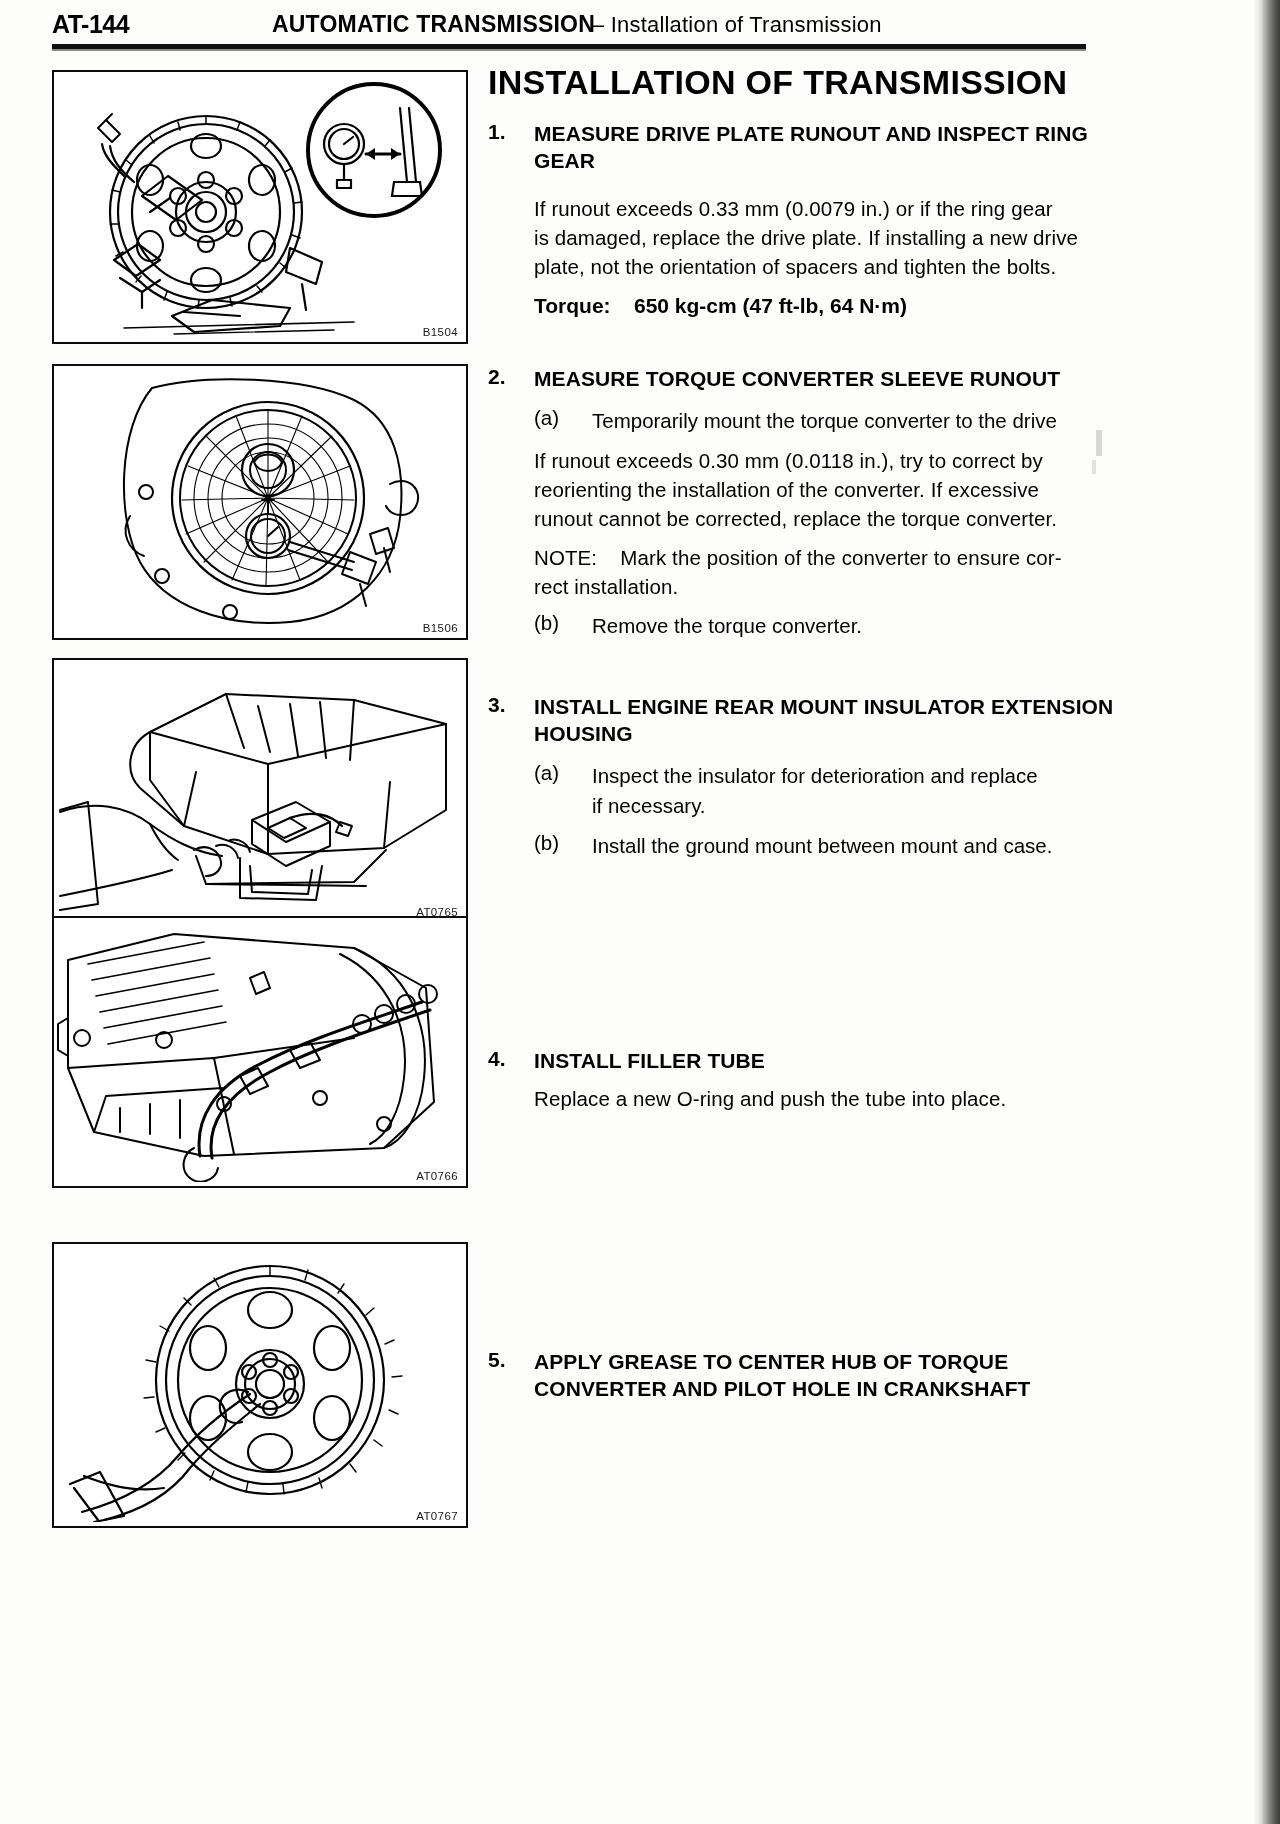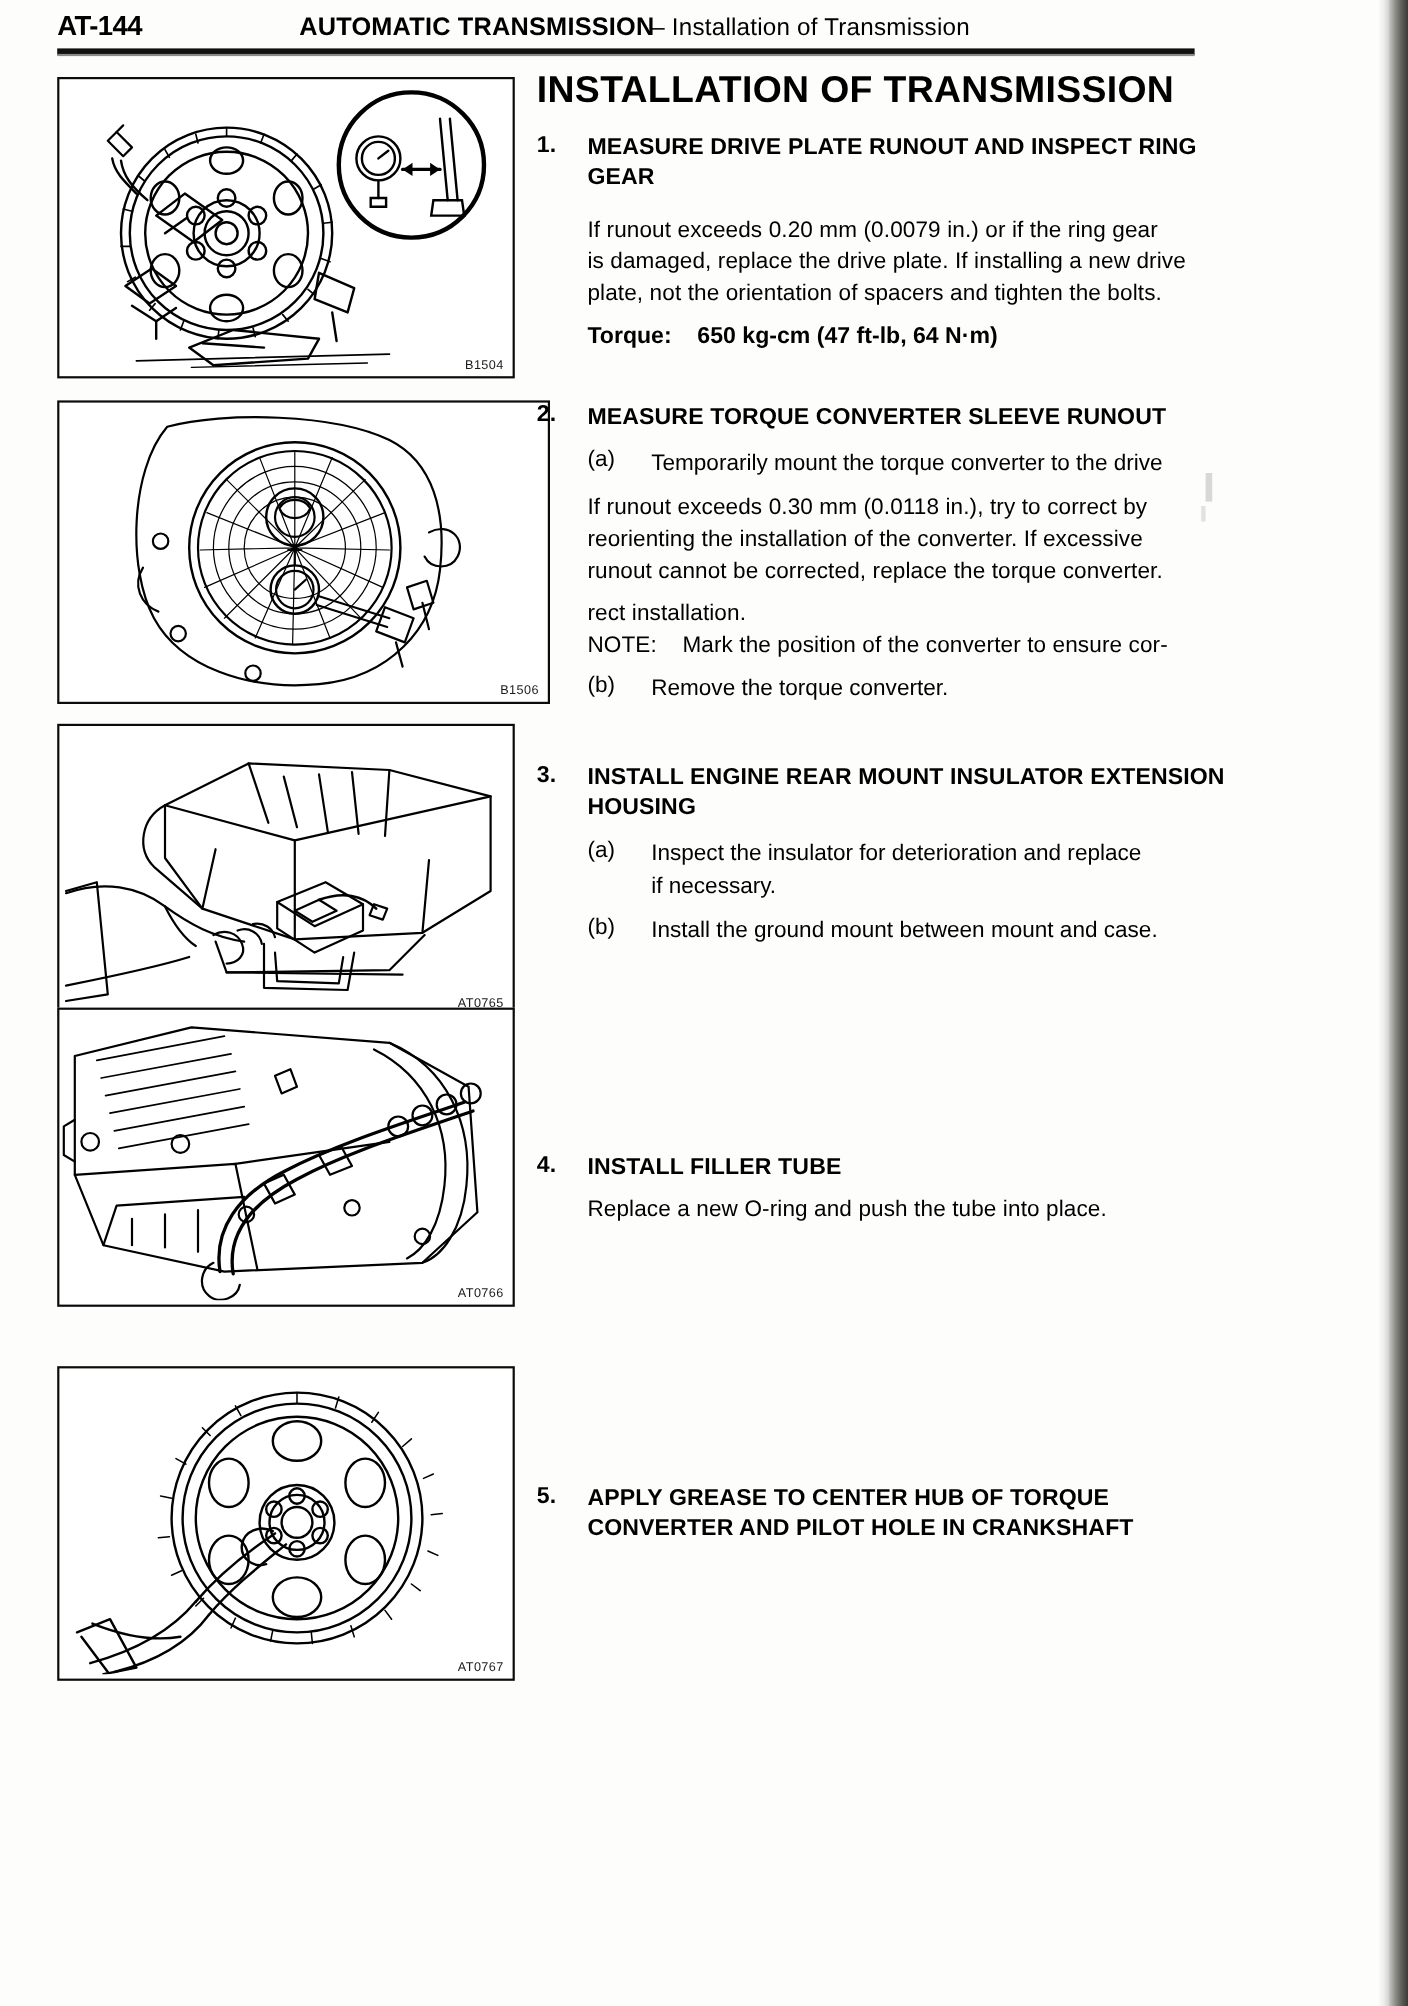--- a/index.html
+++ b/index.html
@@ -194,21 +194,21 @@
 
           <path d="M312 82 L346 82" stroke-width="3"></path>
           <path d="M312 82 l9 -6 l0 12 z" fill="#000" stroke="none"></path>
           <path d="M346 82 l-9 -6 l0 12 z" fill="#000" stroke="none"></path>
         </g>
       </g>
     </svg>
     <div class="figcode">B1504</div>
   </div>
 
-  <div class="figbox" style="left:52px;top:364px;width:412px;height:272px;padding-left:32px;">
+  <div class="figbox" style="left:52px;top:364px;width:412px;height:272px;">
     <svg class="figsvg" width="408" height="268" viewBox="0 0 408 268">
       <g fill="none" stroke="#000" stroke-width="2" stroke-linejoin="round" stroke-linecap="round">
 
         <path d="M98 22 C150 8 250 10 300 34 C340 54 352 100 346 152
                  C340 206 300 250 236 256 C170 262 110 240 86 196
                  C62 152 64 62 98 22 Z"></path>
 
         <circle cx="214" cy="132" r="96" stroke-width="2.2"></circle>
         <circle cx="214" cy="132" r="88"></circle>
 
@@ -394,21 +394,21 @@
   <div id="col">
 
     <div class="title">INSTALLATION OF TRANSMISSION</div>
 
     <div class="step">
       <div class="step-num">1.</div>
       <div class="step-head">MEASURE DRIVE PLATE RUNOUT AND INSPECT RING</div>
       <div class="step-head">GEAR</div>
       <div class="gap10"></div>
       <div class="gap10"></div>
-      <div class="body tight">If runout exceeds 0.20 mm (0.0079 in.) or if the ring gear</div>
+      <div class="body tight">If runout exceeds 0.33 mm (0.0079 in.) or if the ring gear</div>
       <div class="body tight">is damaged, replace the drive plate. If installing a new drive</div>
       <div class="body tight">plate, not the orientation of spacers and tighten the bolts.</div>
       <div class="gap10"></div>
       <div class="torque">
         <span>Torque:</span>
         &nbsp;&nbsp;
         <span>650 kg-cm (47 ft-lb, 64 N·m)</span>
       </div>
     </div>
 
@@ -420,26 +420,26 @@
       <div class="gap14"></div>
       <div class="sub">
         <div class="sub-lbl">(a)</div>
         <div class="sub-txt">Temporarily mount the torque converter to the drive</div>
       </div>
       <div class="gap10"></div>
       <div class="body tight">If runout exceeds 0.30 mm (0.0118 in.), try to correct by</div>
       <div class="body tight">reorienting the installation of the converter. If excessive</div>
       <div class="body tight">runout cannot be corrected, replace the torque converter.</div>
       <div class="gap10"></div>
-      <div class="body tight">rect installation.</div>
       <div class="body tight">
         <span>NOTE:</span>
         &nbsp;&nbsp;
         <span>Mark the position of the converter to ensure cor-</span>
       </div>
+      <div class="body tight">rect installation.</div>
       <div class="gap10"></div>
       <div class="sub">
         <div class="sub-lbl">(b)</div>
         <div class="sub-txt">Remove the torque converter.</div>
       </div>
     </div>
 
     <div style="height:52px"></div>
 
     <div class="step">

